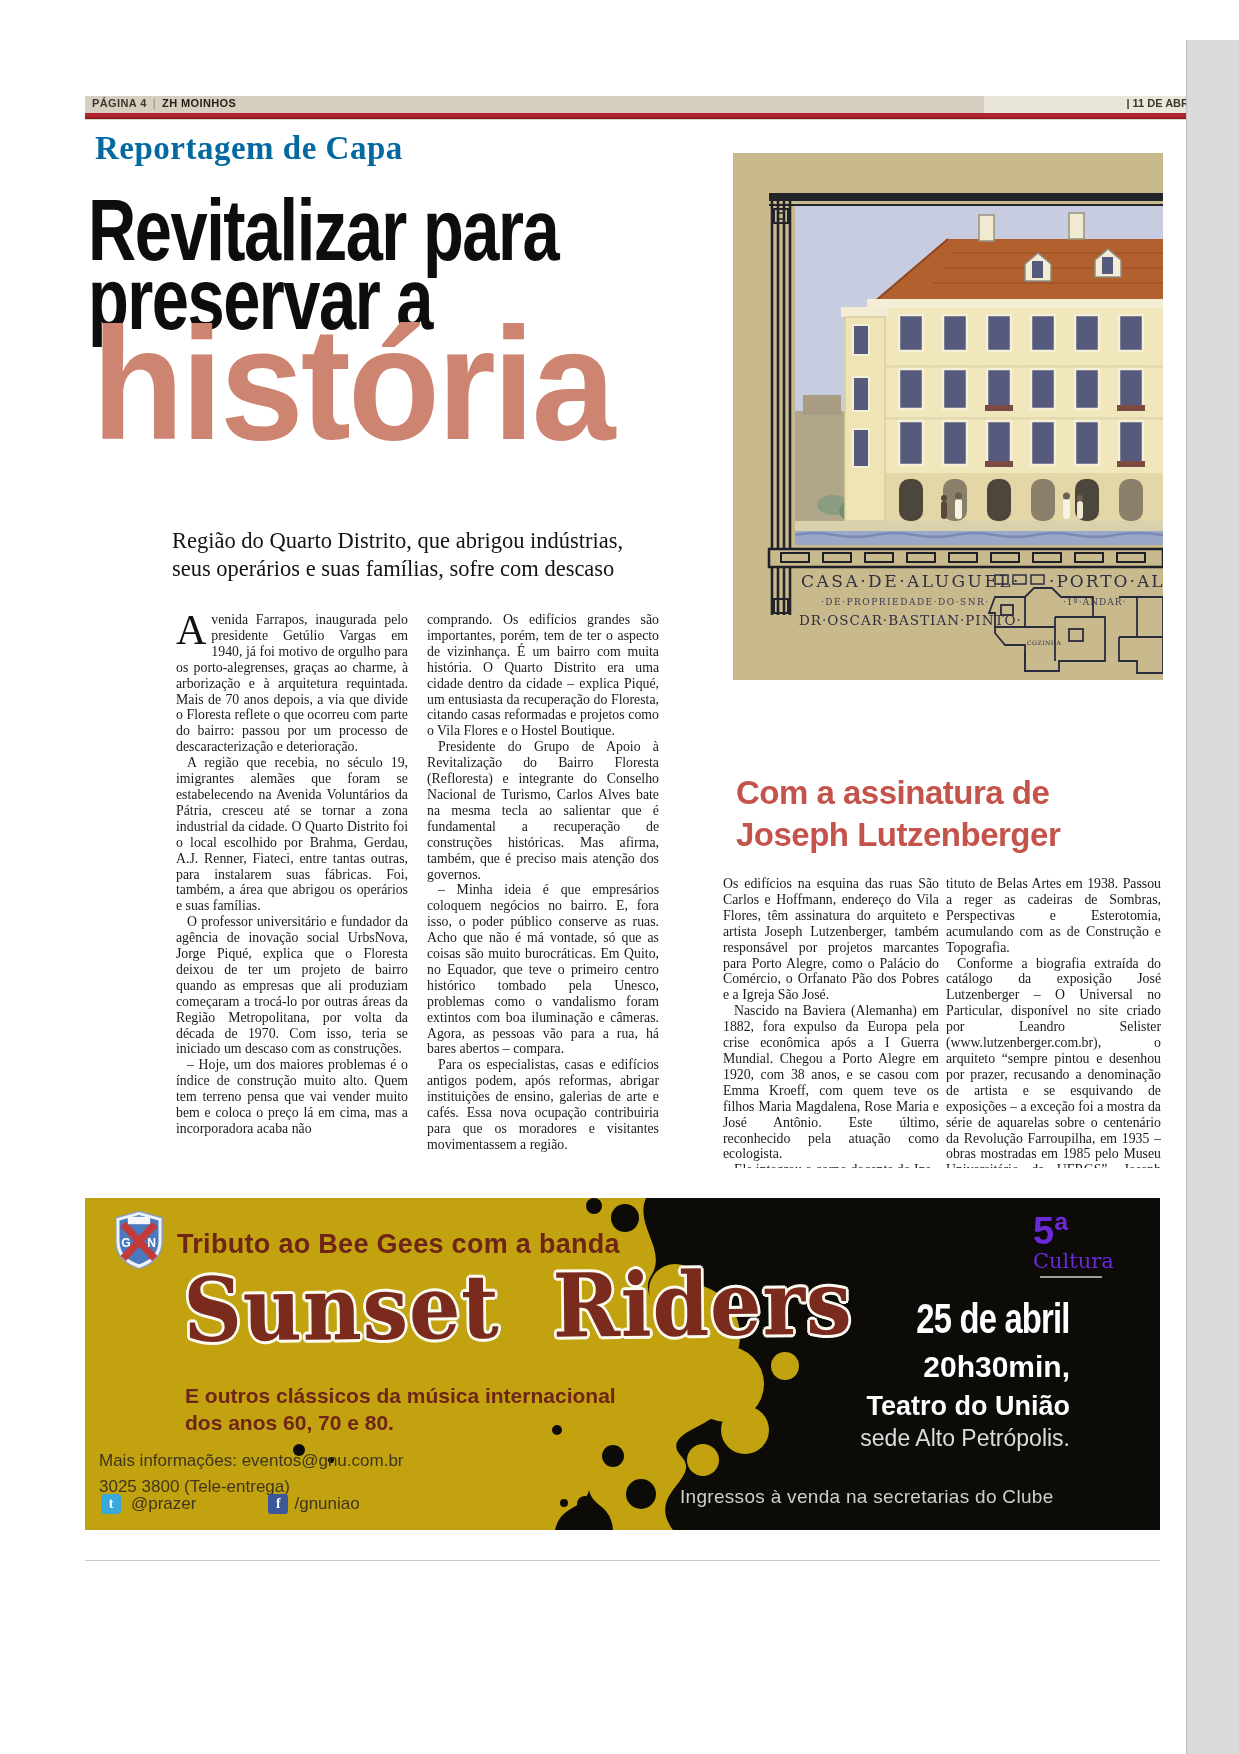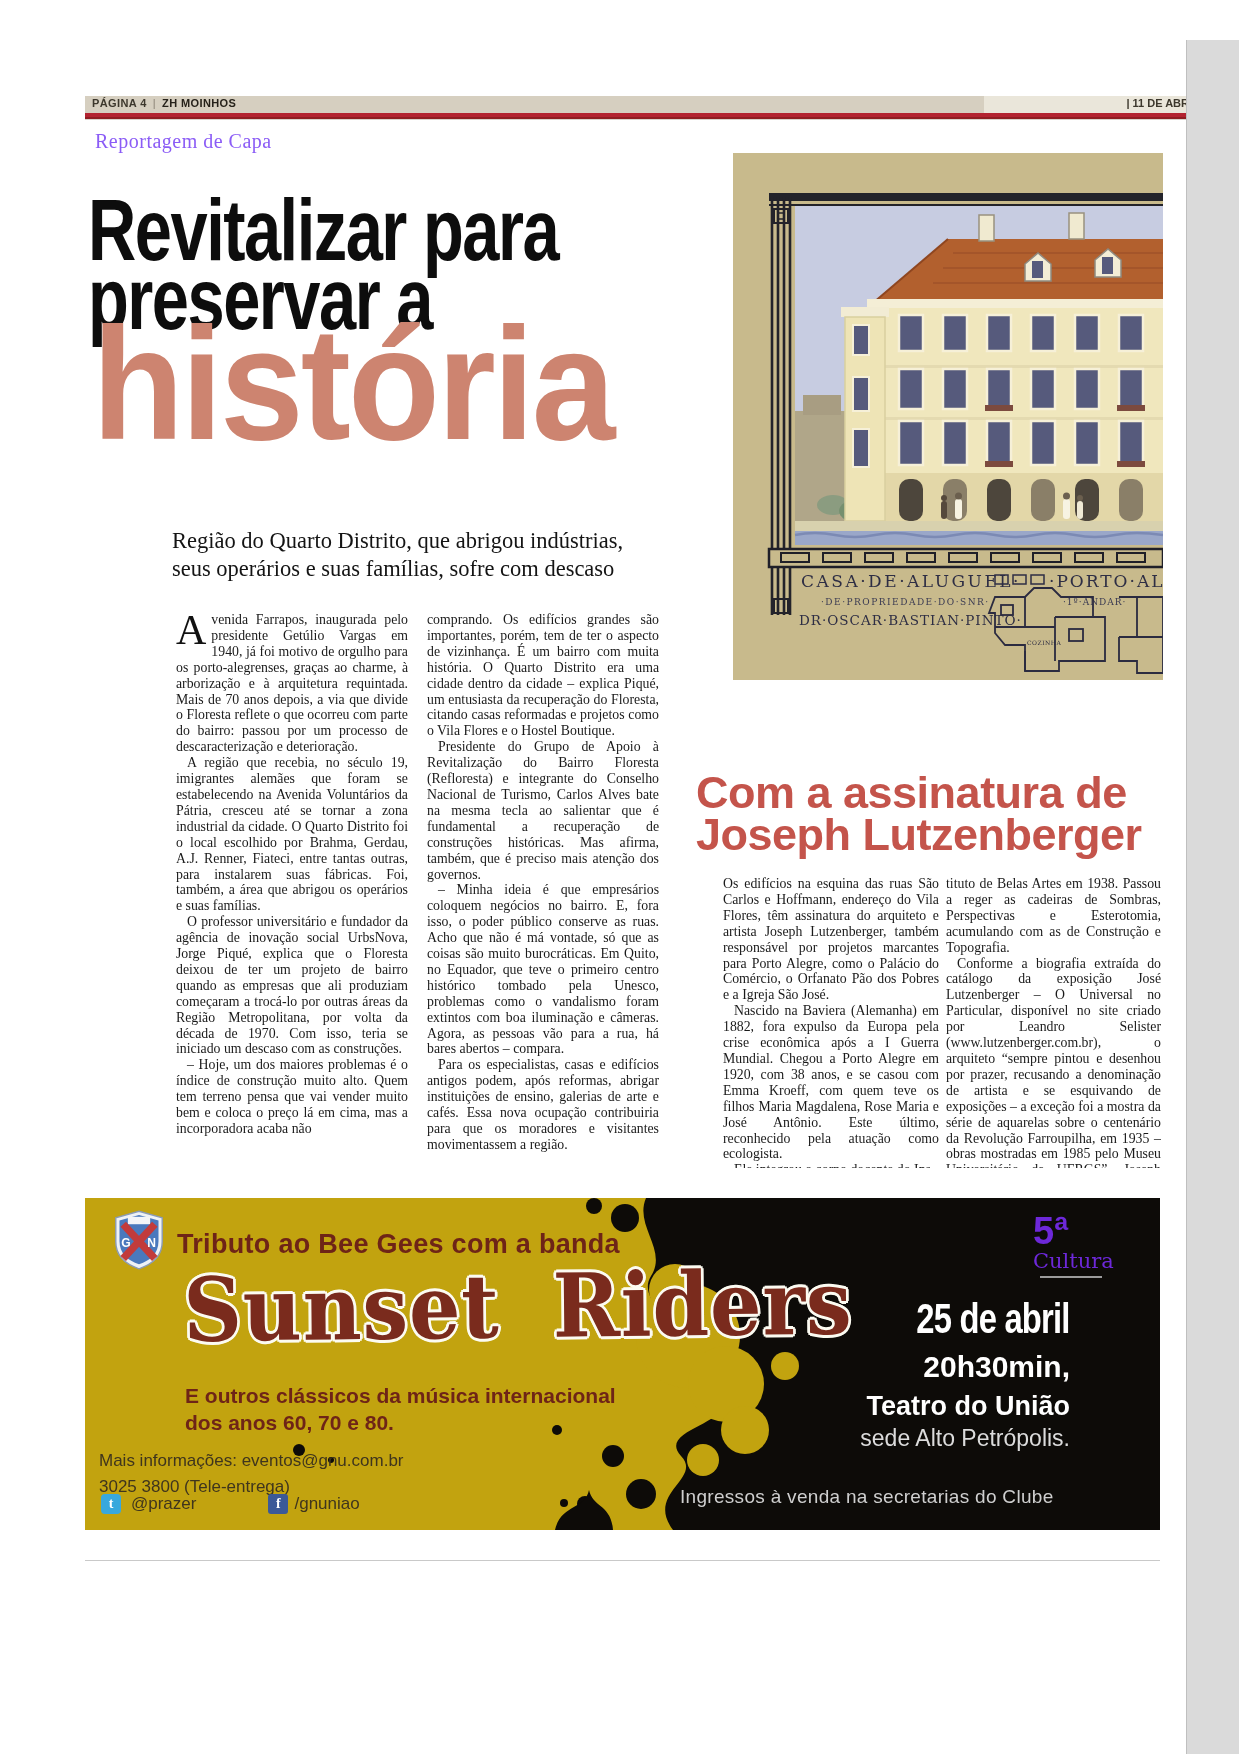--- a/index.html
+++ b/index.html
@@ -13,21 +13,21 @@
                font-size:11px;letter-spacing:.4px;color:#3c372c;display:flex;gap:6px;align-items:center;}
   .header-left .pg{font-weight:600;}
   .header-left .sep{color:#8a8374;}
   .header-left .sec{font-weight:bold;color:#26221a;text-align:center;}
   .header-date{position:absolute;right:1px;top:1px;font-family:"Liberation Sans",sans-serif;
                font-size:11px;font-weight:600;color:#3c372c;white-space:nowrap;}
   .red-rule{position:absolute;left:85px;top:113px;width:1105px;height:7px;
             background:linear-gradient(#b32330 0 57%,#8f1d22 57% 85%,#d8d4cb 85%);}
 
   
-  .kicker{position:absolute;left:95px;top:130px;font-weight:normal;font-size:20px;letter-spacing:.5px;color:#8b5cf6;}
+  .kicker{position:absolute;left:95px;top:130px;font-weight:bold;font-size:33px;letter-spacing:.5px;color:#0369a1;}
   .hl{position:absolute;left:88px;color:#0d0d0d;font-family:"Liberation Sans",sans-serif;
       font-weight:bold;font-size:88px;line-height:1;letter-spacing:-2px;
       transform:scaleX(.76);transform-origin:0 0;white-space:nowrap;}
   .hl1{top:186px;} .hl2{top:255px;}
   .hl-accent{position:absolute;left:92px;top:304px;color:#cd8470;font-family:"Liberation Sans",sans-serif;
       font-weight:bold;font-size:160px;line-height:1;letter-spacing:-3px;
       transform:scaleX(.94);transform-origin:0 0;white-space:nowrap;}
   .deck{position:absolute;left:172px;top:527px;font-size:22.5px;line-height:28px;color:#141414;}
 
   
@@ -35,22 +35,22 @@
   .col p{margin:0;text-indent:11px;}
   .col p:first-child{text-indent:0;}
   .col1{left:176px;top:612px;width:232px;height:552px;}
   .col2{left:427px;top:612px;width:232px;height:552px;}
   .dropcap{float:left;font-size:42px;line-height:33px;padding:2px 5px 0 0;color:#111;}
 
   
   .painting{position:absolute;left:733px;top:153px;width:376px;height:527px;}
 
   
-  .feature-heading{position:absolute;left:696px;top:772px;color:#c4544b;
-      font-family:"Liberation Sans",sans-serif;font-weight:bold;font-size:45px;line-height:42px;letter-spacing:-.5px;}
+  .feature-heading{position:absolute;left:736px;top:772px;color:#c4544b;
+      font-family:"Liberation Sans",sans-serif;font-weight:bold;font-size:33px;line-height:42px;letter-spacing:-.5px;}
   .col3{left:723px;top:876px;width:216px;height:292px;}
   .col4{left:946px;top:876px;width:215px;height:292px;}
 
   
   .ad{position:absolute;left:85px;top:1198px;width:1075px;height:332px;overflow:hidden;
       font-family:"Liberation Sans",sans-serif;}
   .ad .bg{position:absolute;inset:0;}
   .ad-kicker{position:absolute;left:92px;top:31px;font-size:27px;font-weight:bold;color:#6e2417;letter-spacing:.3px;}
   .band-name{position:absolute;left:98px;top:68px;font-family:"DejaVu Serif",serif;font-weight:bold;
       font-size:88px;line-height:1;color:#7a2b1d;letter-spacing:1px;word-spacing:26px;

